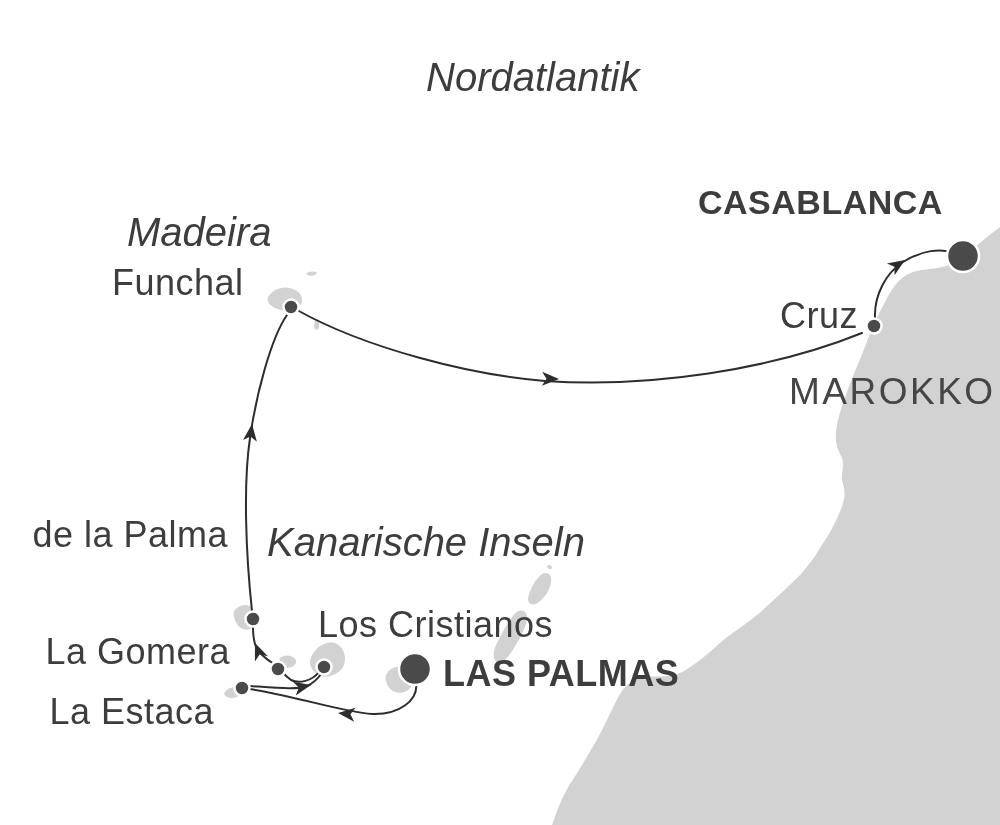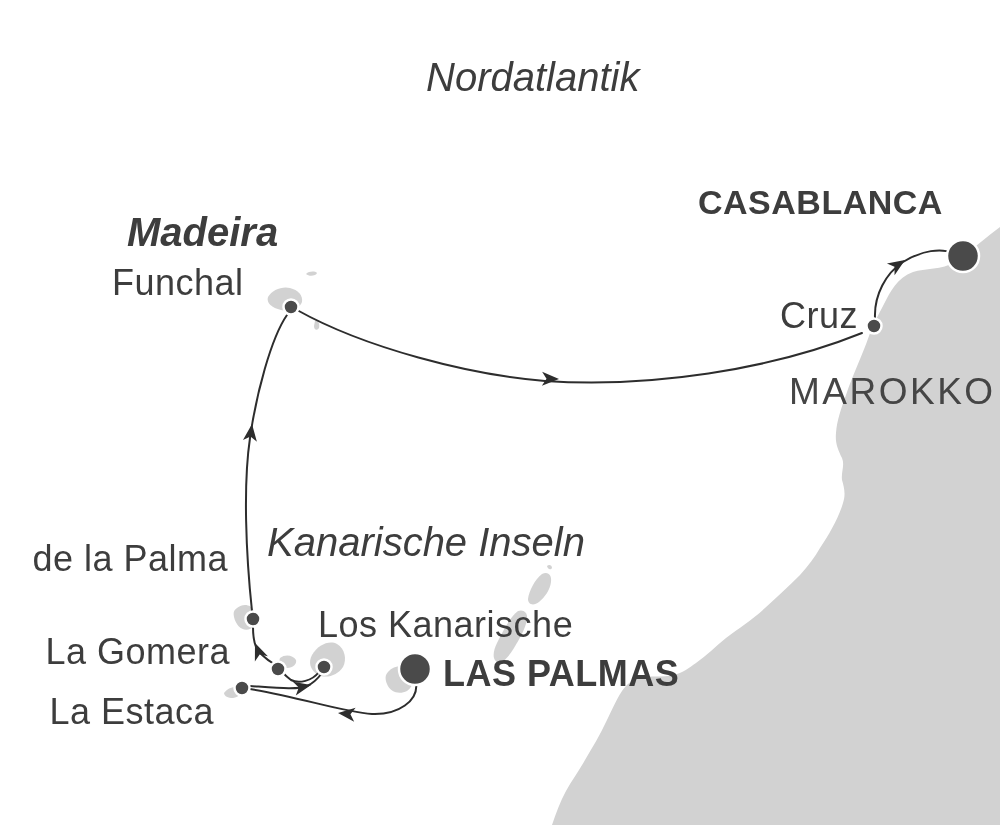--- a/index.html
+++ b/index.html
@@ -109,35 +109,35 @@
   <circle class="dot" cx="874" cy="326" r="7.5"></circle>
   <circle class="dot" cx="291" cy="307" r="7.5"></circle>
   <circle class="dot" cx="253" cy="619" r="7.5"></circle>
   <circle class="dot" cx="278" cy="669" r="7.5"></circle>
   <circle class="dot" cx="324" cy="667" r="7.5"></circle>
   <circle class="dot" cx="242" cy="688" r="7.5"></circle>
 </svg>
 
 <div class="lbl sea" style="left:426px;top:56px;font-style:italic;">Nordatlantik</div>
 
-<div class="lbl sea" style="left:127px;top:211px;font-weight:bold;">Madeira</div>
+<div class="lbl sea" style="left:127px;top:211px;">Madeira</div>
 
 <div class="lbl port" style="left:112px;top:264px;">Funchal</div>
 
 <div class="lbl major" style="left:698px;top:184px;font-size:34px;">CASABLANCA</div>
 
 <div class="lbl port" style="left:780px;top:297px;">Cruz</div>
 
 <div class="lbl country" style="left:789px;top:372px;">MAROKKO</div>
 
 <div class="lbl port right" style="left:18px;top:512px;width:210px;line-height:46px;">
-  <span style="display:block;margin-top:24px;">de la Palma</span>
+  <span style="display:block;">de la Palma</span>
 </div>
 
 <div class="lbl sea" style="left:267px;top:521px;">Kanarische Inseln</div>
 
 <div class="lbl port right" style="left:30px;top:633px;width:200px;">La Gomera</div>
 
 <div class="lbl port right" style="left:29px;top:693px;width:185px;">La Estaca</div>
 
-<div class="lbl port" style="left:318px;top:606px;">Los Kanarische</div>
+<div class="lbl port" style="left:318px;top:606px;">Los Cristianos</div>
 
 <div class="lbl major" style="left:443px;top:655px;font-size:36px;">LAS PALMAS</div>
 
 </body></html>

